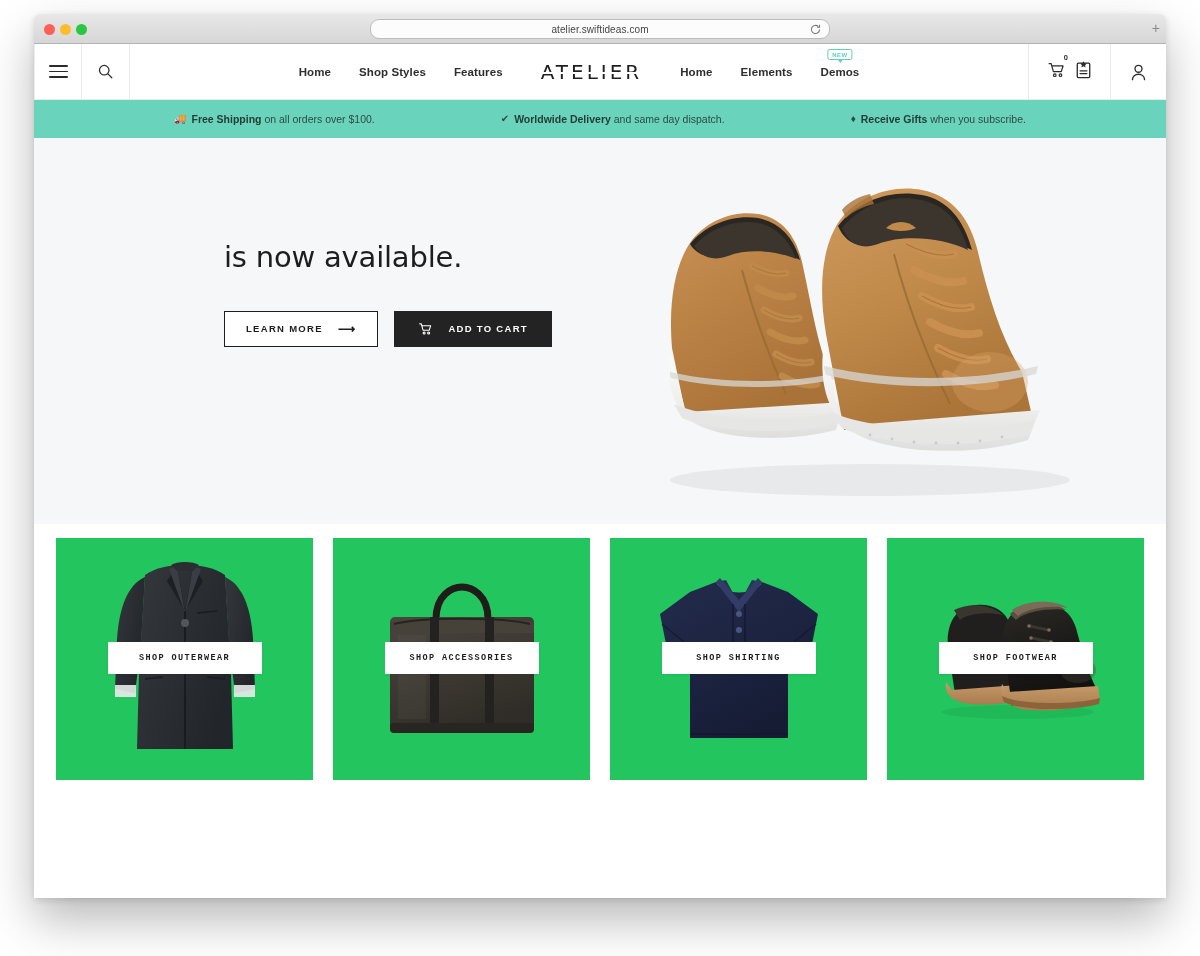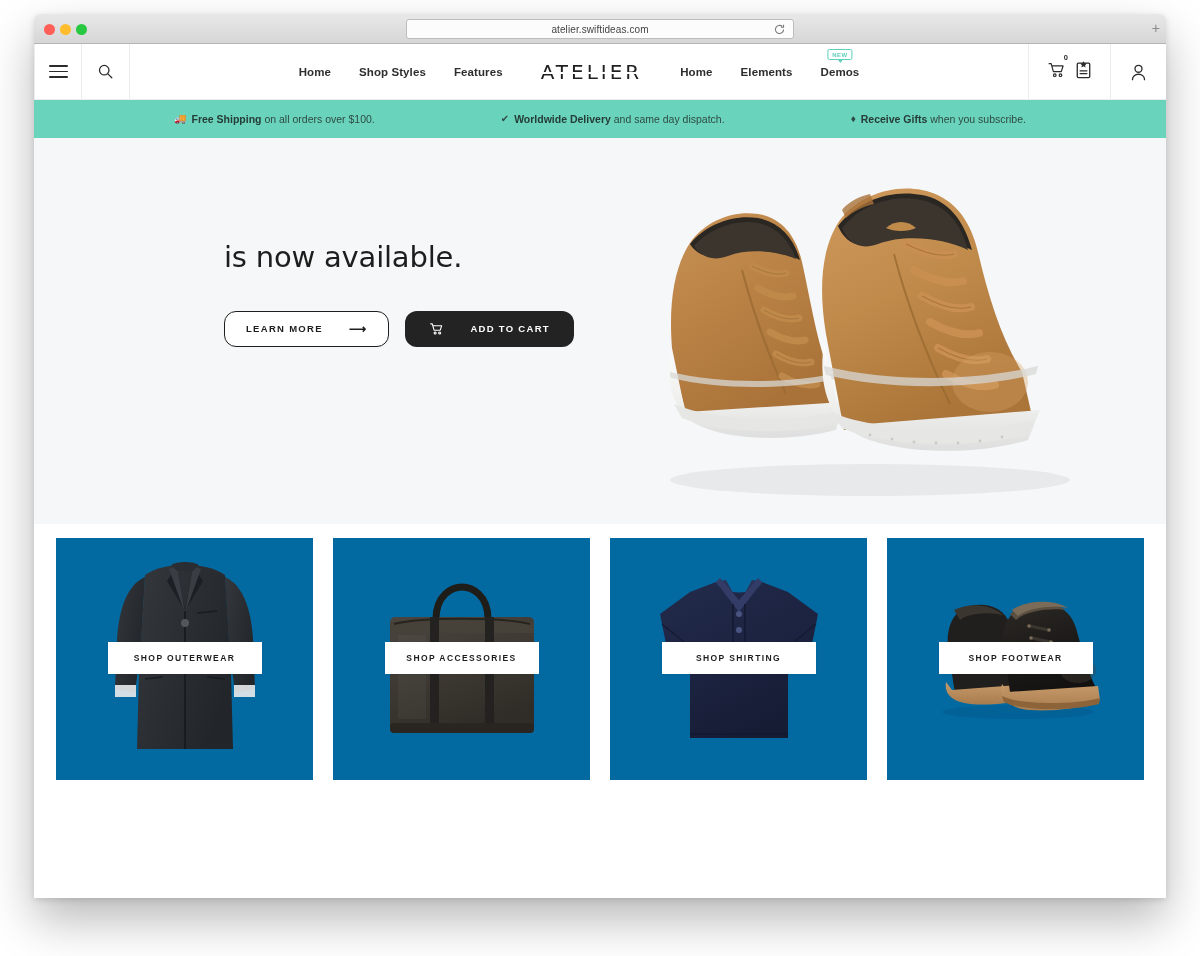--- a/index.html
+++ b/index.html
@@ -49,25 +49,25 @@
   }
   .tl-red   { background: #ff5f57; }
   .tl-amber { background: #ffbd2e; }
   .tl-green { background: #28c840; }
 
   .urlbar {
     position: absolute;
     left: 50%;
     transform: translateX(-50%);
     top: 5px;
-    width: 388px;
+    width: 460px;
     height: 20px;
     background: #fcfcfc;
     border: 1px solid #bcbcbc;
-    border-radius: 3px;
+    border-radius: 9px;
     display: flex;
     align-items: center;
     justify-content: center;
   }
   .urlbar .url-text {
     font-size: 10px;
     color: #444;
     letter-spacing: 0.1px;
   }
   .reload-icon {
@@ -272,28 +272,27 @@
   }
   .hero-btns {
     margin-top: 34px;
     display: flex;
     gap: 16px;
   }
   .btn {
     display: inline-flex;
     align-items: center;
     justify-content: center;
-    gap: 26px;
+    gap: 15px;
     height: 36px;
     font-size: 9.5px;
     font-weight: bold;
     letter-spacing: 1.3px;
     cursor: pointer;
     white-space: nowrap;
-    border-radius: 12px;
   }
   .btn-outline {
     background: #fff;
     border: 1.5px solid #1d1d1d;
     color: #1d1d1d;
     padding: 0 21px;
   }
   .btn-solid {
     background: #232323;
     color: #fff;
@@ -314,23 +313,24 @@
   .cats {
     background: #fff;
     padding: 14px 22px 18px 22px;
     display: flex;
     gap: 20px;
   }
   .cat-card {
     position: relative;
     flex: 1;
     height: 242px;
-    background: #0369a1;
+    background: #22c55e;
     overflow: hidden;
     cursor: pointer;
+    font-family: Liberation Mono, monospace;
   }
   .cat-art {
     position: absolute;
     inset: 0;
     display: flex;
     align-items: center;
     justify-content: center;
   }
   .cat-label {
     position: absolute;

